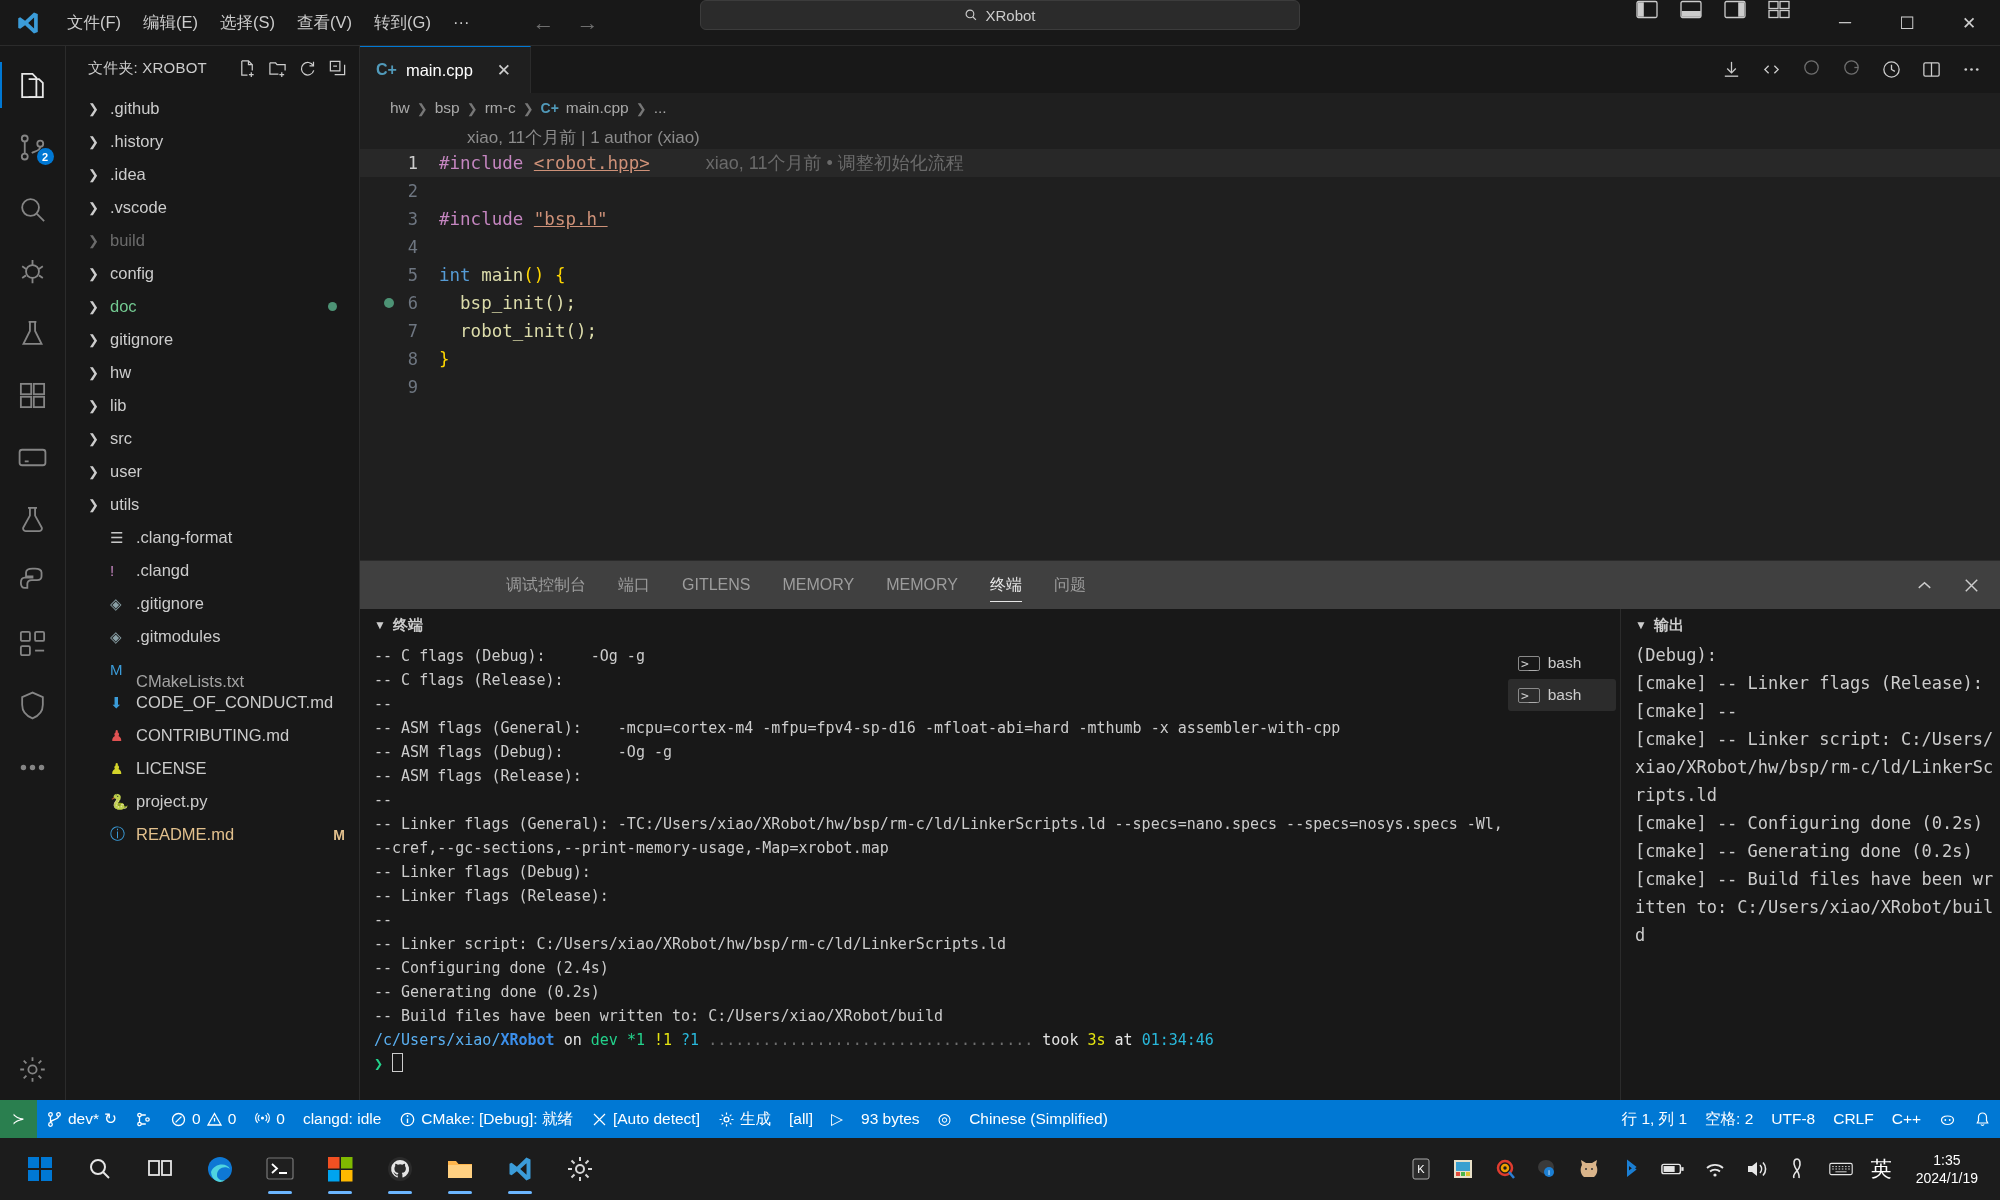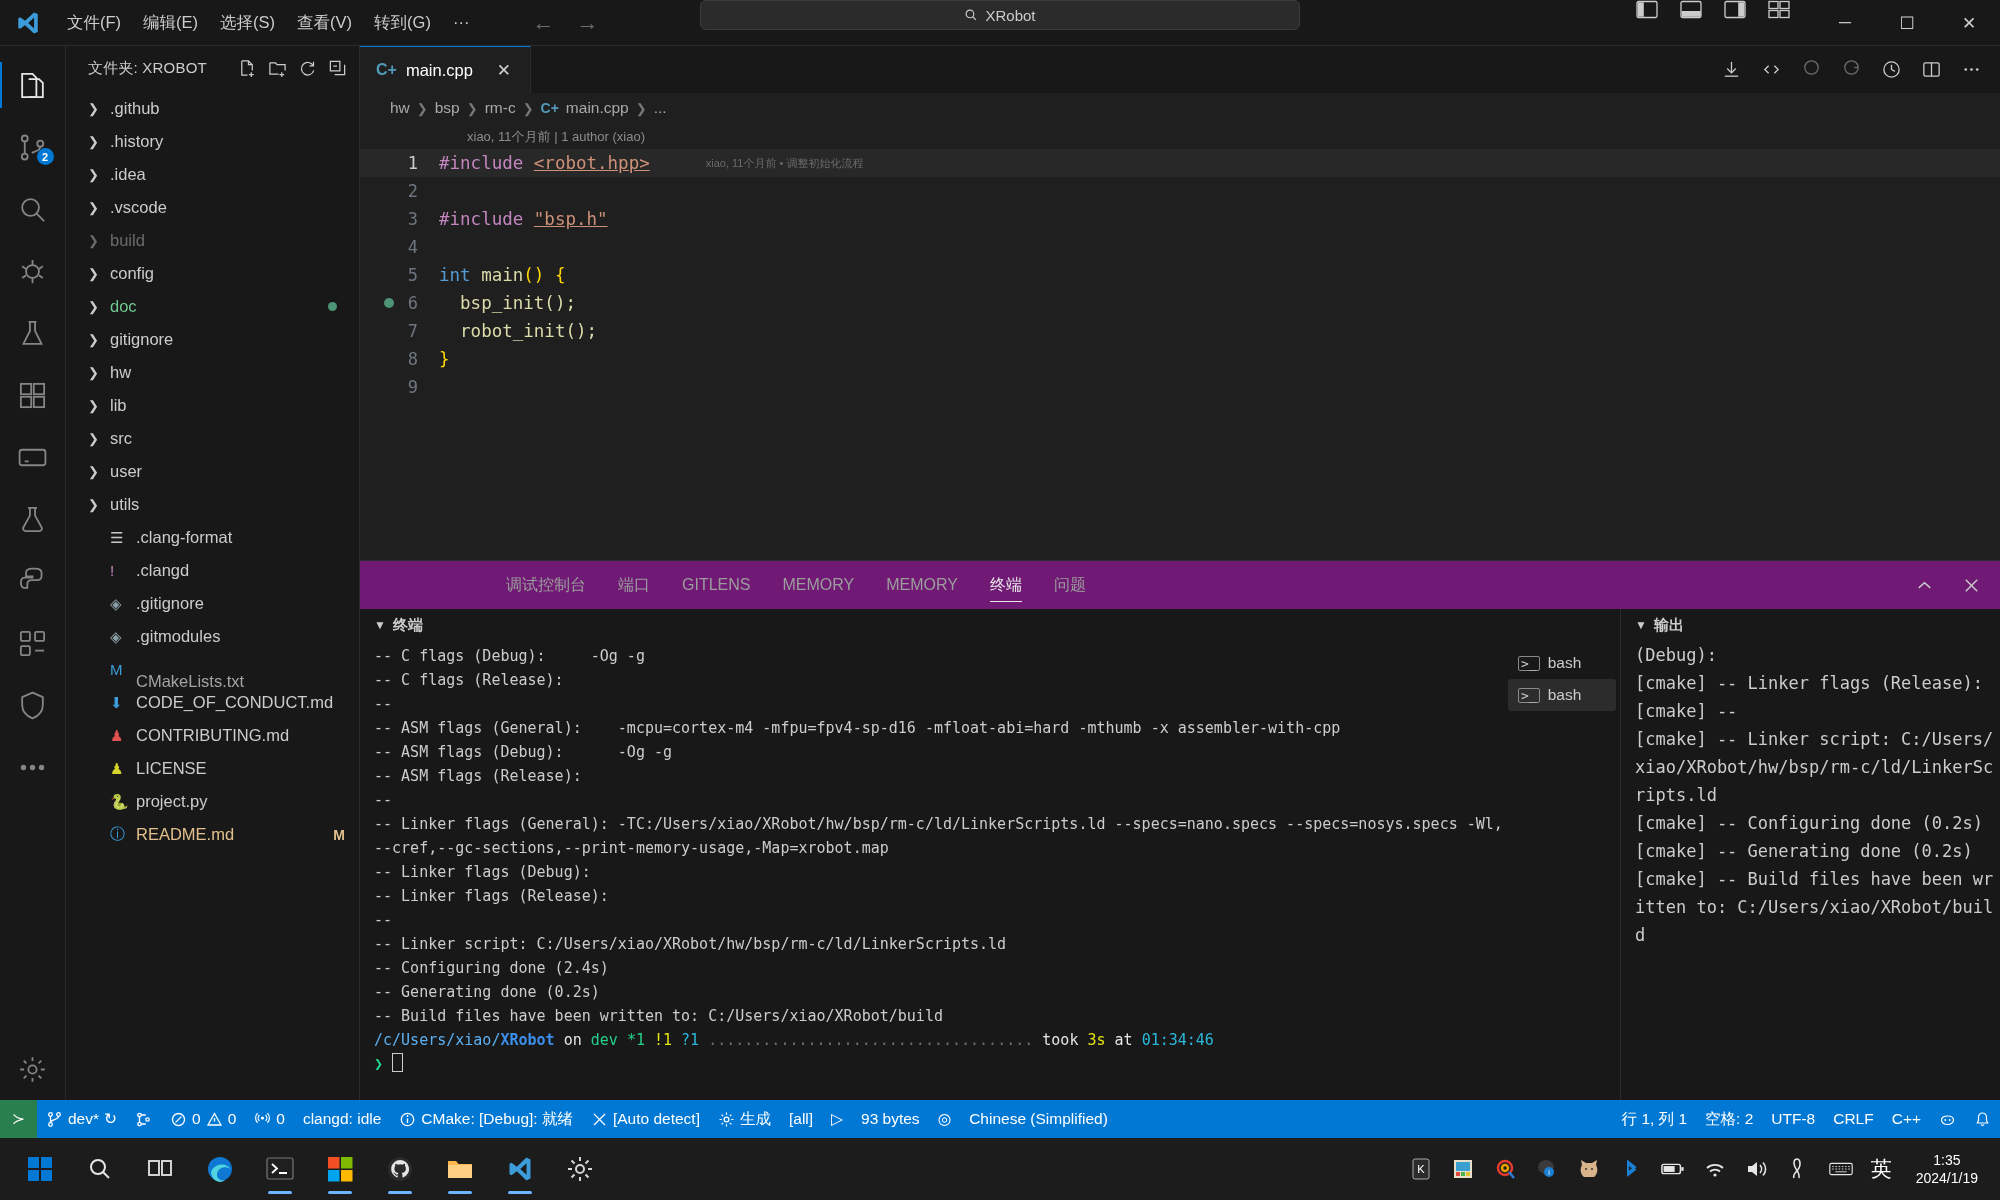--- a/index.html
+++ b/index.html
@@ -74,38 +74,38 @@
   .tabacts svg { width:21px; height:21px; stroke:#cccccc; fill:none; stroke-width:1.35; }
   .tabacts .dim svg { stroke:#6e6e6e; }
 
   .breadcrumb { height:30px; display:flex; align-items:center; padding-left:30px; gap:7px;
     font-size:15.5px; color:#a9a9a9; }
   .breadcrumb .sep { color:#777; font-size:13px; }
   .breadcrumb .cppicon { color:#519aba; font-weight:700; font-size:14px; }
 
   .code { flex:1; overflow:hidden; position:relative; font-family:"DejaVu Sans Mono", monospace;
     font-size:17.5px; padding-top:2px; }
-  .blameheader { color:#8c8c8c; font-size:13px; font-family:"Liberation Sans",sans-serif;
+  .blameheader { color:#8c8c8c; font-size:17px; font-family:"Liberation Sans",sans-serif;
     padding-left:107px; height:24px; display:flex; align-items:center; }
   .cline { height:28px; display:flex; align-items:center; position:relative; }
   .cline.cur { background:#282828; }
   .ln { width:70px; text-align:right; color:#6e7681; font-size:17px; flex:0 0 70px; padding-right:12px; }
   .cline.cur .ln { color:#cccccc; }
   .ctext { white-space:pre; padding-left:9px; color:#cccccc; }
   .k-pink { color:#c586c0; }
   .k-orange { color:#ce9178; text-decoration:underline; text-decoration-color:#ce9178; }
   .k-blue { color:#569cd6; }
   .k-brace { color:#ffd700; }
   .k-fn { color:#dcdcaa; }
-  .inlineblame { color:#6a6a6a; font-size:11px; font-family:"Liberation Sans",sans-serif;
+  .inlineblame { color:#6a6a6a; font-size:18px; font-family:"Liberation Sans",sans-serif;
     padding-left:56px; }
   .gutdot { position:absolute; left:24px; width:10px; height:10px; border-radius:50%; background:#4d9375; }
 
   
-  .panel { height:540px; flex:0 0 540px; display:flex; flex-direction:column; background:#701a75;
+  .panel { height:540px; flex:0 0 540px; display:flex; flex-direction:column; background:#404040;
     border-top:1px solid #2b2b2b; }
   .paneltabs { height:48px; display:flex; align-items:center; padding-left:130px; flex:0 0 48px; position:relative;}
   .ptab { color:#9d9d9d; font-size:16px; padding:0 16px; height:48px; display:flex;
     align-items:center; position:relative; cursor:pointer; white-space:nowrap; }
   .ptab.active { color:#e7e7e7; }
   .ptab.active::after { content:""; position:absolute; left:16px; right:16px; bottom:7px;
     height:1.5px; background:#e7e7e7; }
   .pactions { position:absolute; right:18px; display:flex; gap:26px; align-items:center; }
   .pactions svg { width:21px; height:21px; stroke:#cccccc; fill:none; stroke-width:1.5; }
 

